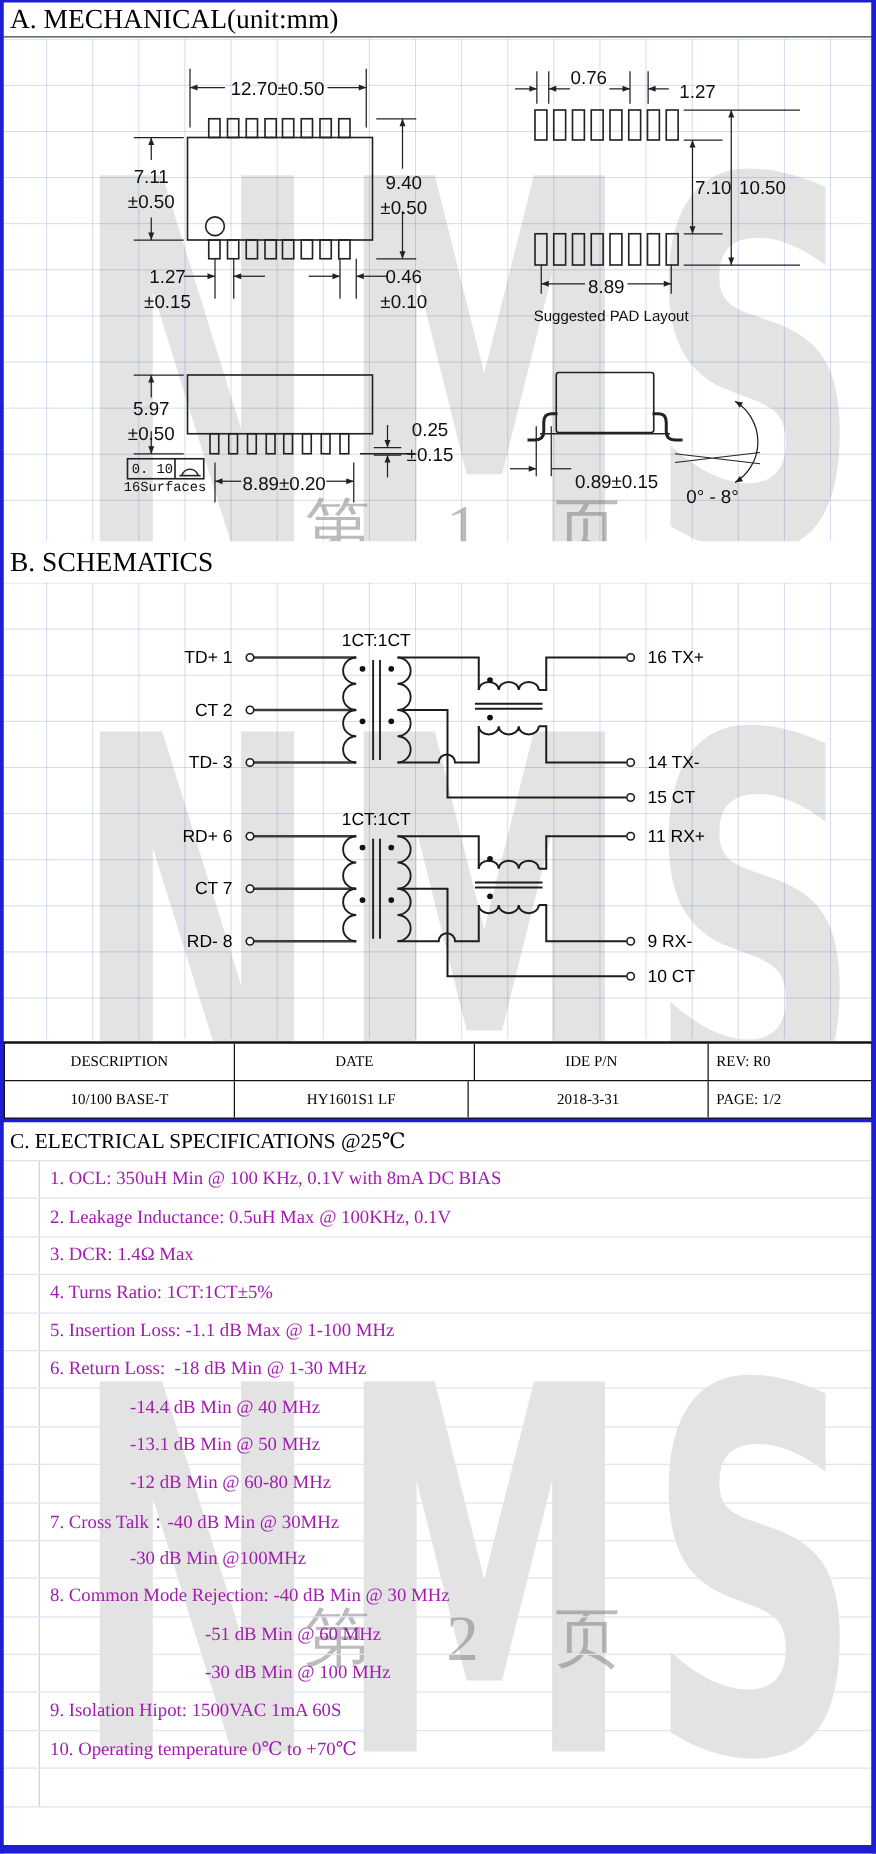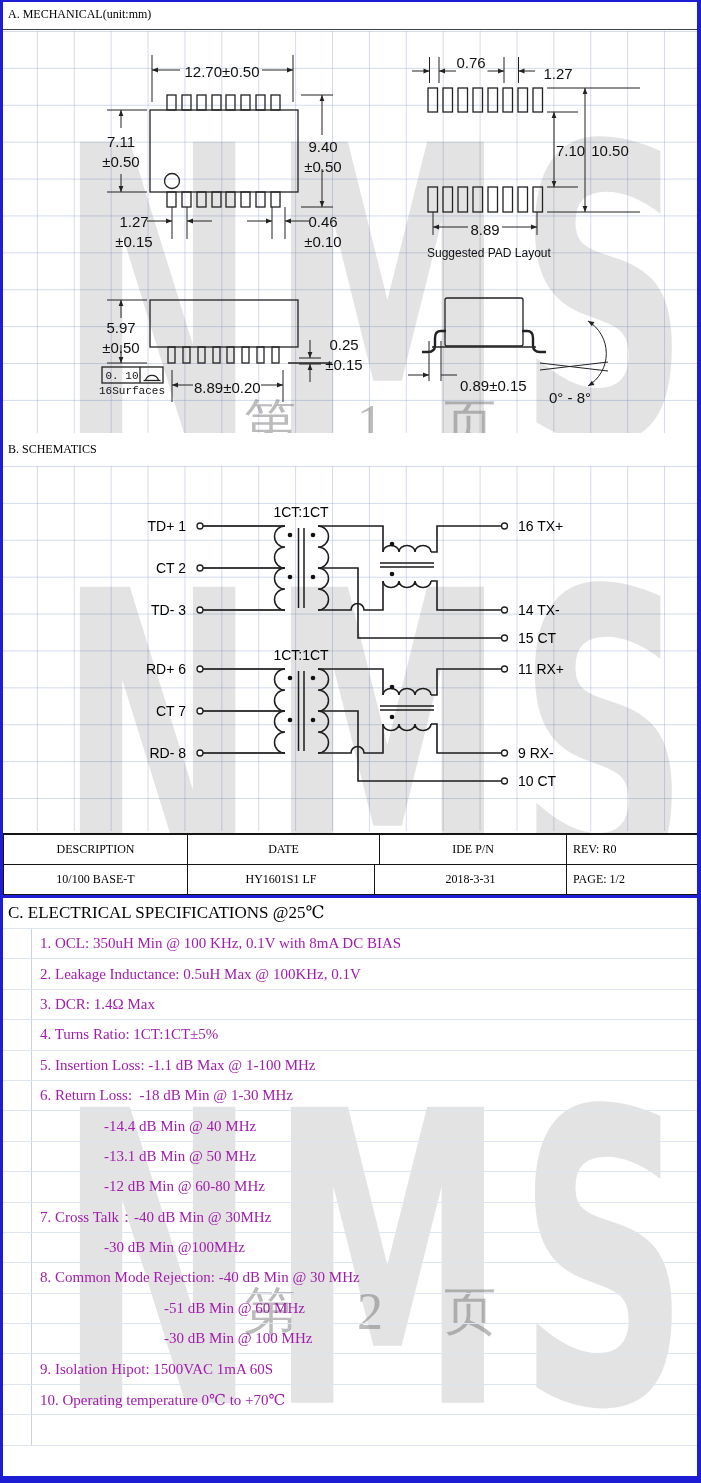--- a/index.html
+++ b/index.html
@@ -12,21 +12,21 @@
       linear-gradient(to bottom, rgba(145,165,210,0.40) 1px, transparent 1px);
     background-size:36.9px 36.9px;}
   
   .wm-nms{position:absolute;left:58px;font-family:"DejaVu Sans",sans-serif;font-weight:bold;
     font-size:280px;line-height:1;color:rgba(60,60,60,0.14);letter-spacing:14px;
     transform:scale(0.85,1.45);transform-origin:left top;white-space:nowrap;}
   .wm-page{position:absolute;left:244px;font-family:"Liberation Serif","DejaVu Serif",serif;
     font-size:52px;line-height:1;color:rgba(120,120,120,0.50);letter-spacing:24px;white-space:nowrap;}
   
   .band{position:absolute;left:0;width:701px;background:#fff;color:#000;}
-  .band .bt{padding-left:8px;font-size:12px;}
+  .band .bt{padding-left:8px;font-size:22px;}
   .band-a{top:0;height:29px;border-bottom:1px solid #3b4252;line-height:29px;}
   .band-b{top:433px;height:33px;line-height:33px;}
   .band-c{top:898px;height:30px;line-height:30px;}
   
   .dim{position:absolute;font-family:"Liberation Sans","DejaVu Sans",sans-serif;font-size:15px;
        color:#111;text-align:center;white-space:pre-line;line-height:1.3;}
   .dim.left{text-align:left;}
   .dim.mono{font-family:"Liberation Mono","DejaVu Sans Mono",monospace;font-size:11px;}
   svg{position:absolute;left:0;}
   

